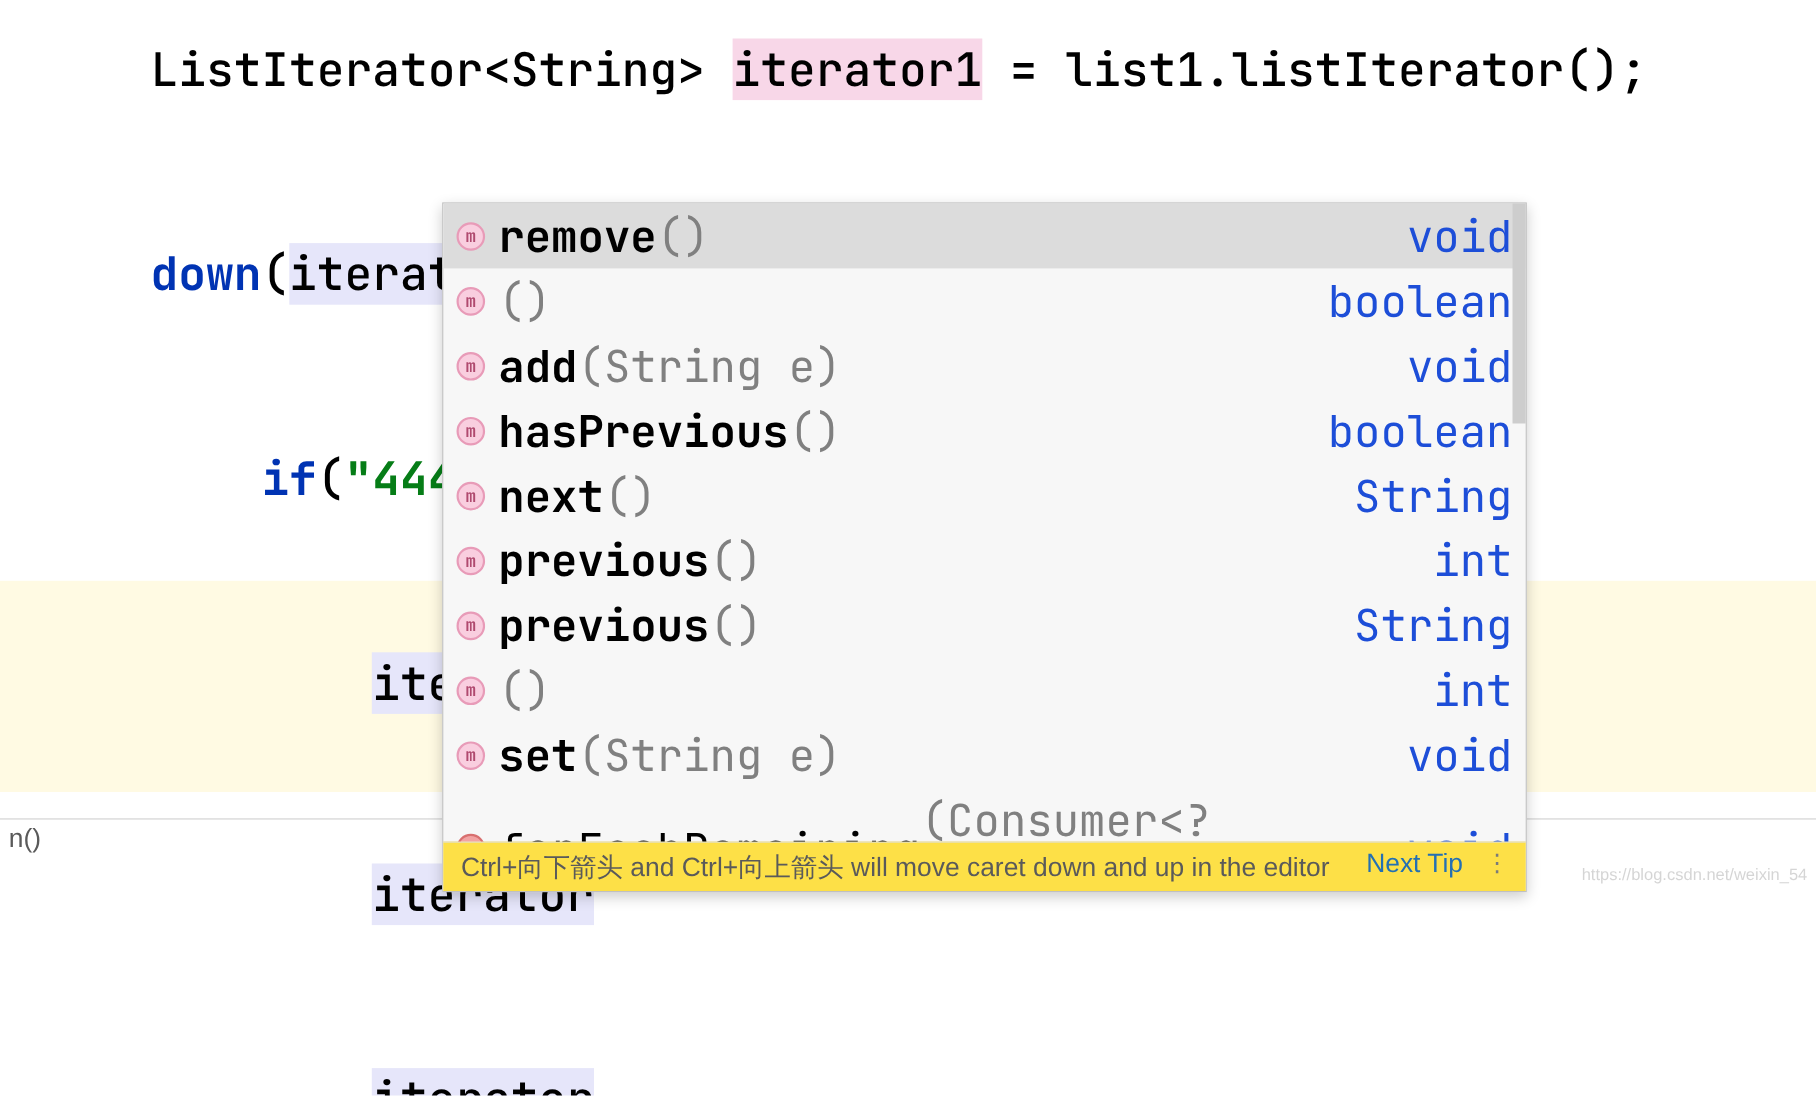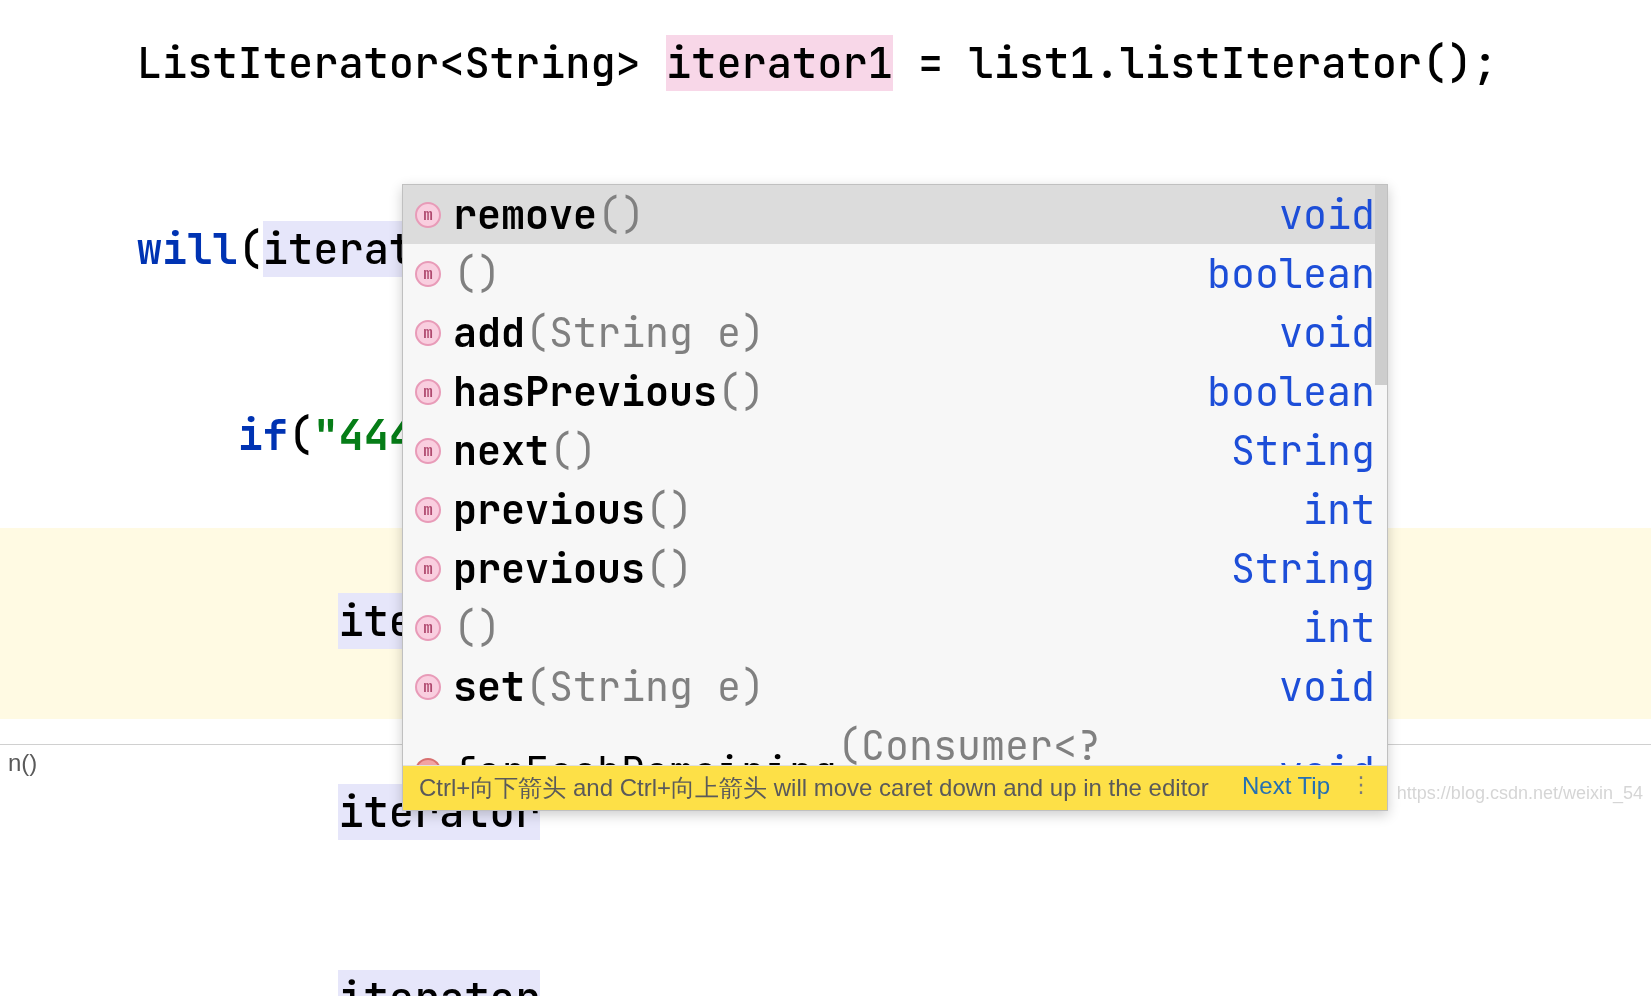--- a/index.html
+++ b/index.html
@@ -147,36 +147,36 @@
       padding: 4px 8px;
       font-size: 24px;
       color: #5a5a5a;
       font-family: -apple-system, sans-serif;
     }
     
     .watermark {
       position: absolute;
       right: 8px;
       bottom: 162px;
-      font-size: 18px;
+      font-size: 15px;
       color: rgba(150,150,150,0.4);
       font-family: sans-serif;
     }
   </style>
 </head>
 <body>
 
 <div class="editor-area">
 
   <div class="code-line line0">
     <span class="normal">ListIterator&lt;String&gt; </span><span class="var-highlight-pink">iterator1</span><span class="normal"> = list1.listIterator();</span>
   </div>
 
   <div class="code-line">
-    <span class="keyword">will</span><span class="paren">(</span><span class="var-highlight">iterator1</span><span class="normal">.hasNext()){</span>
+    <span class="keyword">down</span><span class="paren">(</span><span class="var-highlight">iterator1</span><span class="normal">.hasNext()){</span>
   </div>
 
   <div class="code-line">
     <span>    </span><span class="keyword">if</span><span class="paren">(</span><span class="string">"444"</span><span class="normal">.equals(</span><span class="var-highlight">iterator1</span><span class="normal">.next())){</span>
   </div>
 
   <div class="code-line highlighted-line">
     <span>        </span><span class="var-highlight">iterator1</span><span class="normal">.</span><span class="error-underline">〰</span>
   </div>
 

